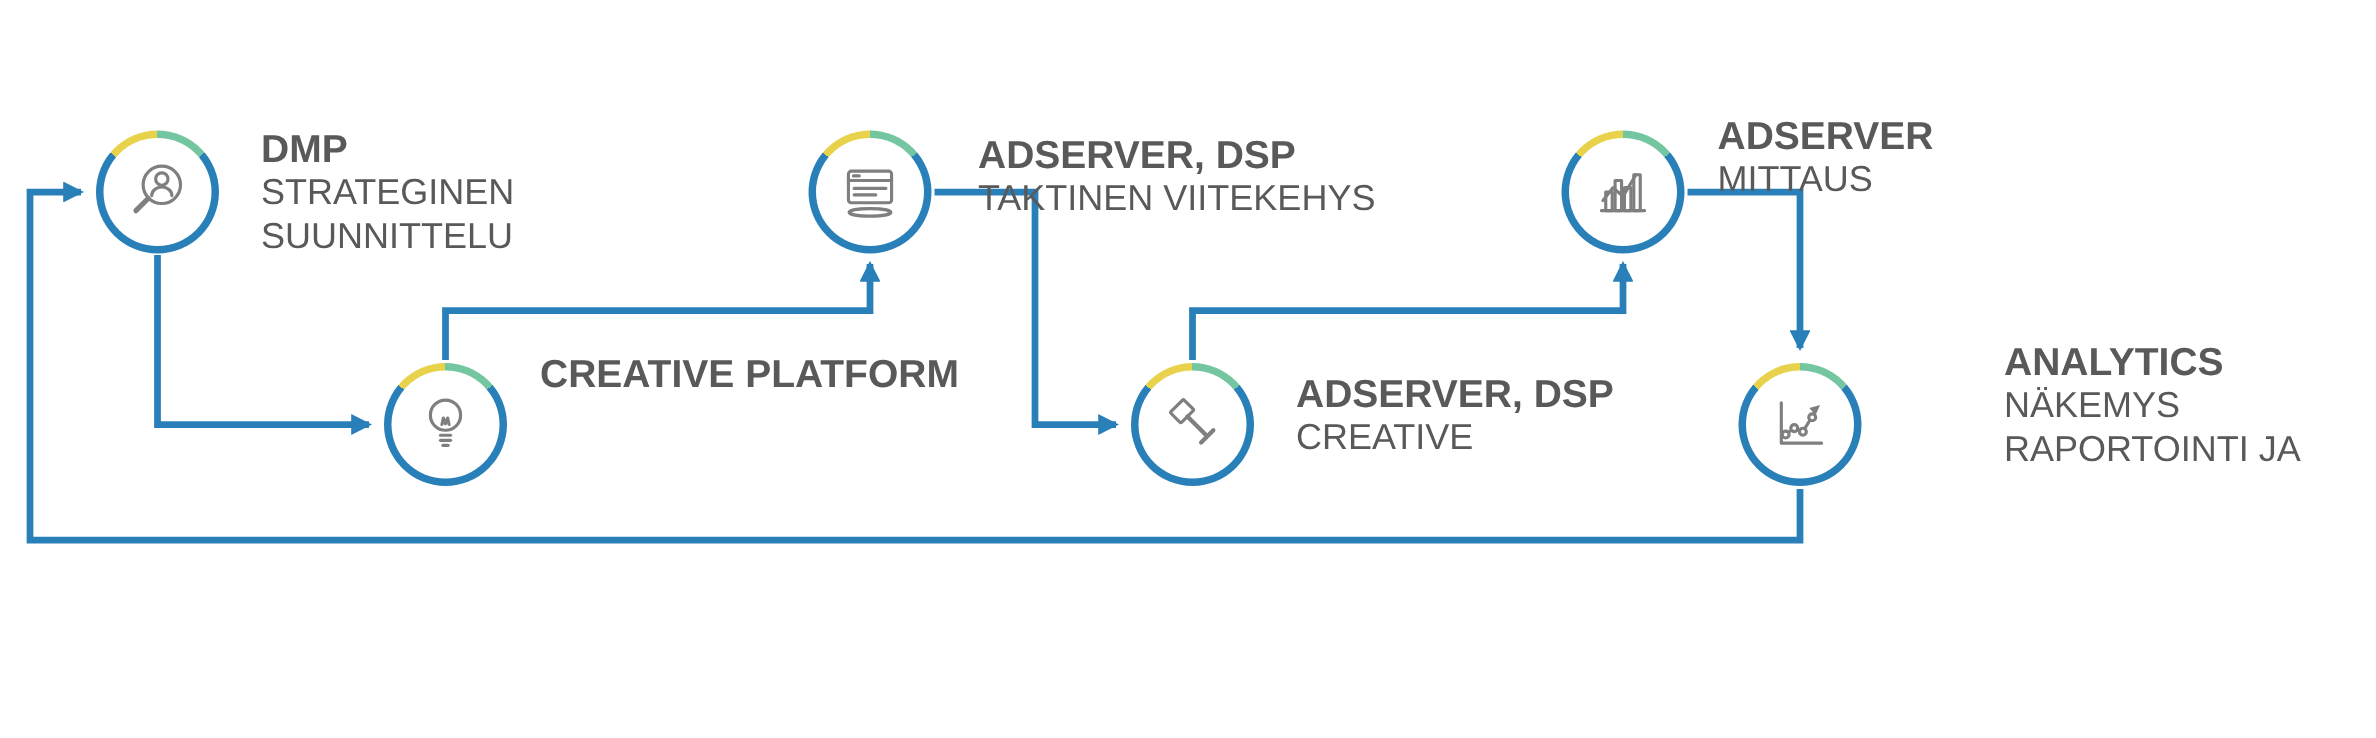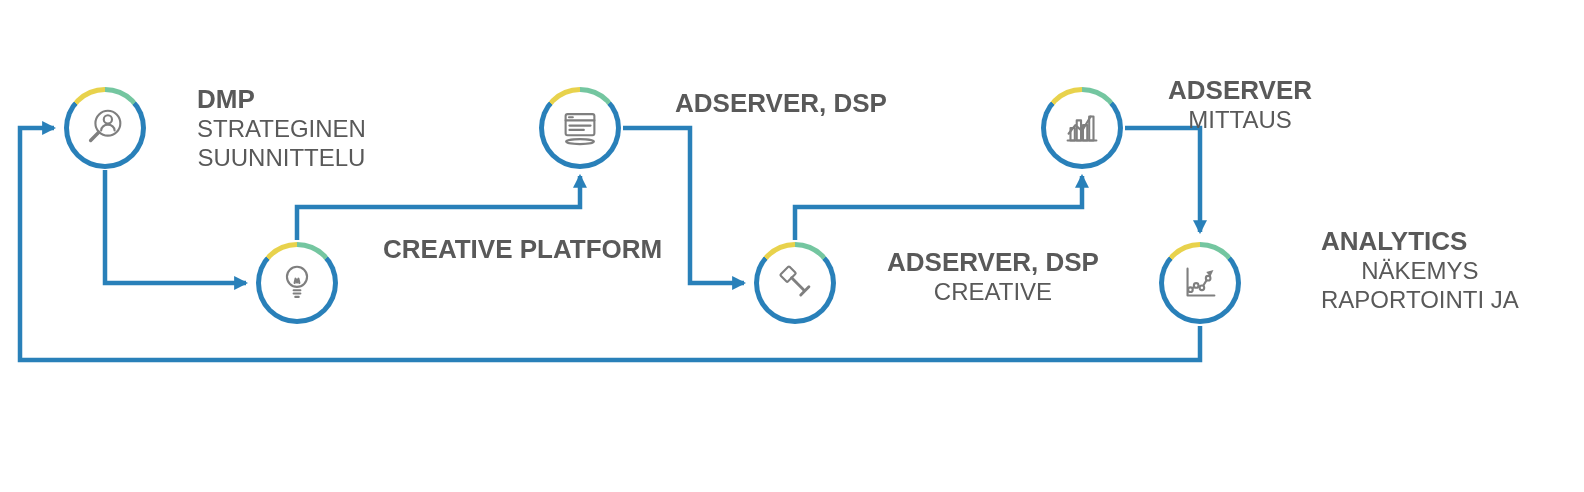--- a/index.html
+++ b/index.html
@@ -35,32 +35,30 @@
     border-radius:50%;
     background:#ffffff;
     display:flex;align-items:center;justify-content:center;
   }
   .inner svg{display:block;}
   .label{
     position:absolute;
     z-index:2;
     color:#595959;
     white-space:nowrap;
-    margin-left:23px;
   }
   .label .title{
     font-size:26px;
     font-weight:bold;
     line-height:30px;
   }
   .label .sub{
     font-size:24px;
     font-weight:normal;
     line-height:29px;
-    text-align:center;
   }
   .icon-stroke{
     fill:none;
     stroke:#7f7f7f;
     stroke-width:2.2;
     stroke-linecap:round;
     stroke-linejoin:round;
   }
 </style>
 </head>
@@ -134,20 +132,21 @@
             <line x1="13" y1="21.5" x2="35" y2="21.5"></line>
             <line x1="13" y1="26" x2="28" y2="26"></line>
             <ellipse cx="24" cy="38.2" rx="14.5" ry="2.6"></ellipse>
           </g>
         </svg>
       </div>
     </div>
   </div>
   <div class="label" style="left:652px;top:88px">
     <div class="title">ADSERVER, DSP</div>
+    <div class="sub">TAKTINEN VIITEKEHYS</div>
   </div>
 
   <div class="node" style="left:754px;top:242px">
     <div class="ring">
       <div class="inner">
         <svg width="46" height="46" viewBox="0 0 48 48">
           <g class="icon-stroke" transform="rotate(-45 24 22)">
             <rect x="17.5" y="6.5" width="13" height="10.5" rx="1"></rect>
             <line x1="24" y1="17" x2="24" y2="35" style="stroke-width:3"></line>
             <line x1="18" y1="36.5" x2="30" y2="36.5" style="stroke-width:3"></line>
@@ -192,19 +191,19 @@
             <path d="M38,10.5 L30.5,12.5 L34.8,17.5 z" style="fill:#7f7f7f;stroke:none"></path>
             <circle cx="14" cy="31" r="2.4" style="fill:#ffffff"></circle>
             <circle cx="20" cy="26.5" r="2.4" style="fill:#ffffff"></circle>
             <circle cx="26" cy="29" r="2.4" style="fill:#ffffff"></circle>
             <circle cx="32.5" cy="19" r="2.4" style="fill:#ffffff"></circle>
           </g>
         </svg>
       </div>
     </div>
   </div>
-  <div class="label" style="left:1298px;top:226px">
+  <div class="label" style="left:1336px;top:226px">
     <div class="title">ANALYTICS</div>
     <div class="sub">NÄKEMYS</div>
     <div class="sub">RAPORTOINTI JA</div>
   </div>
 
 </div>
 
 </body></html>

